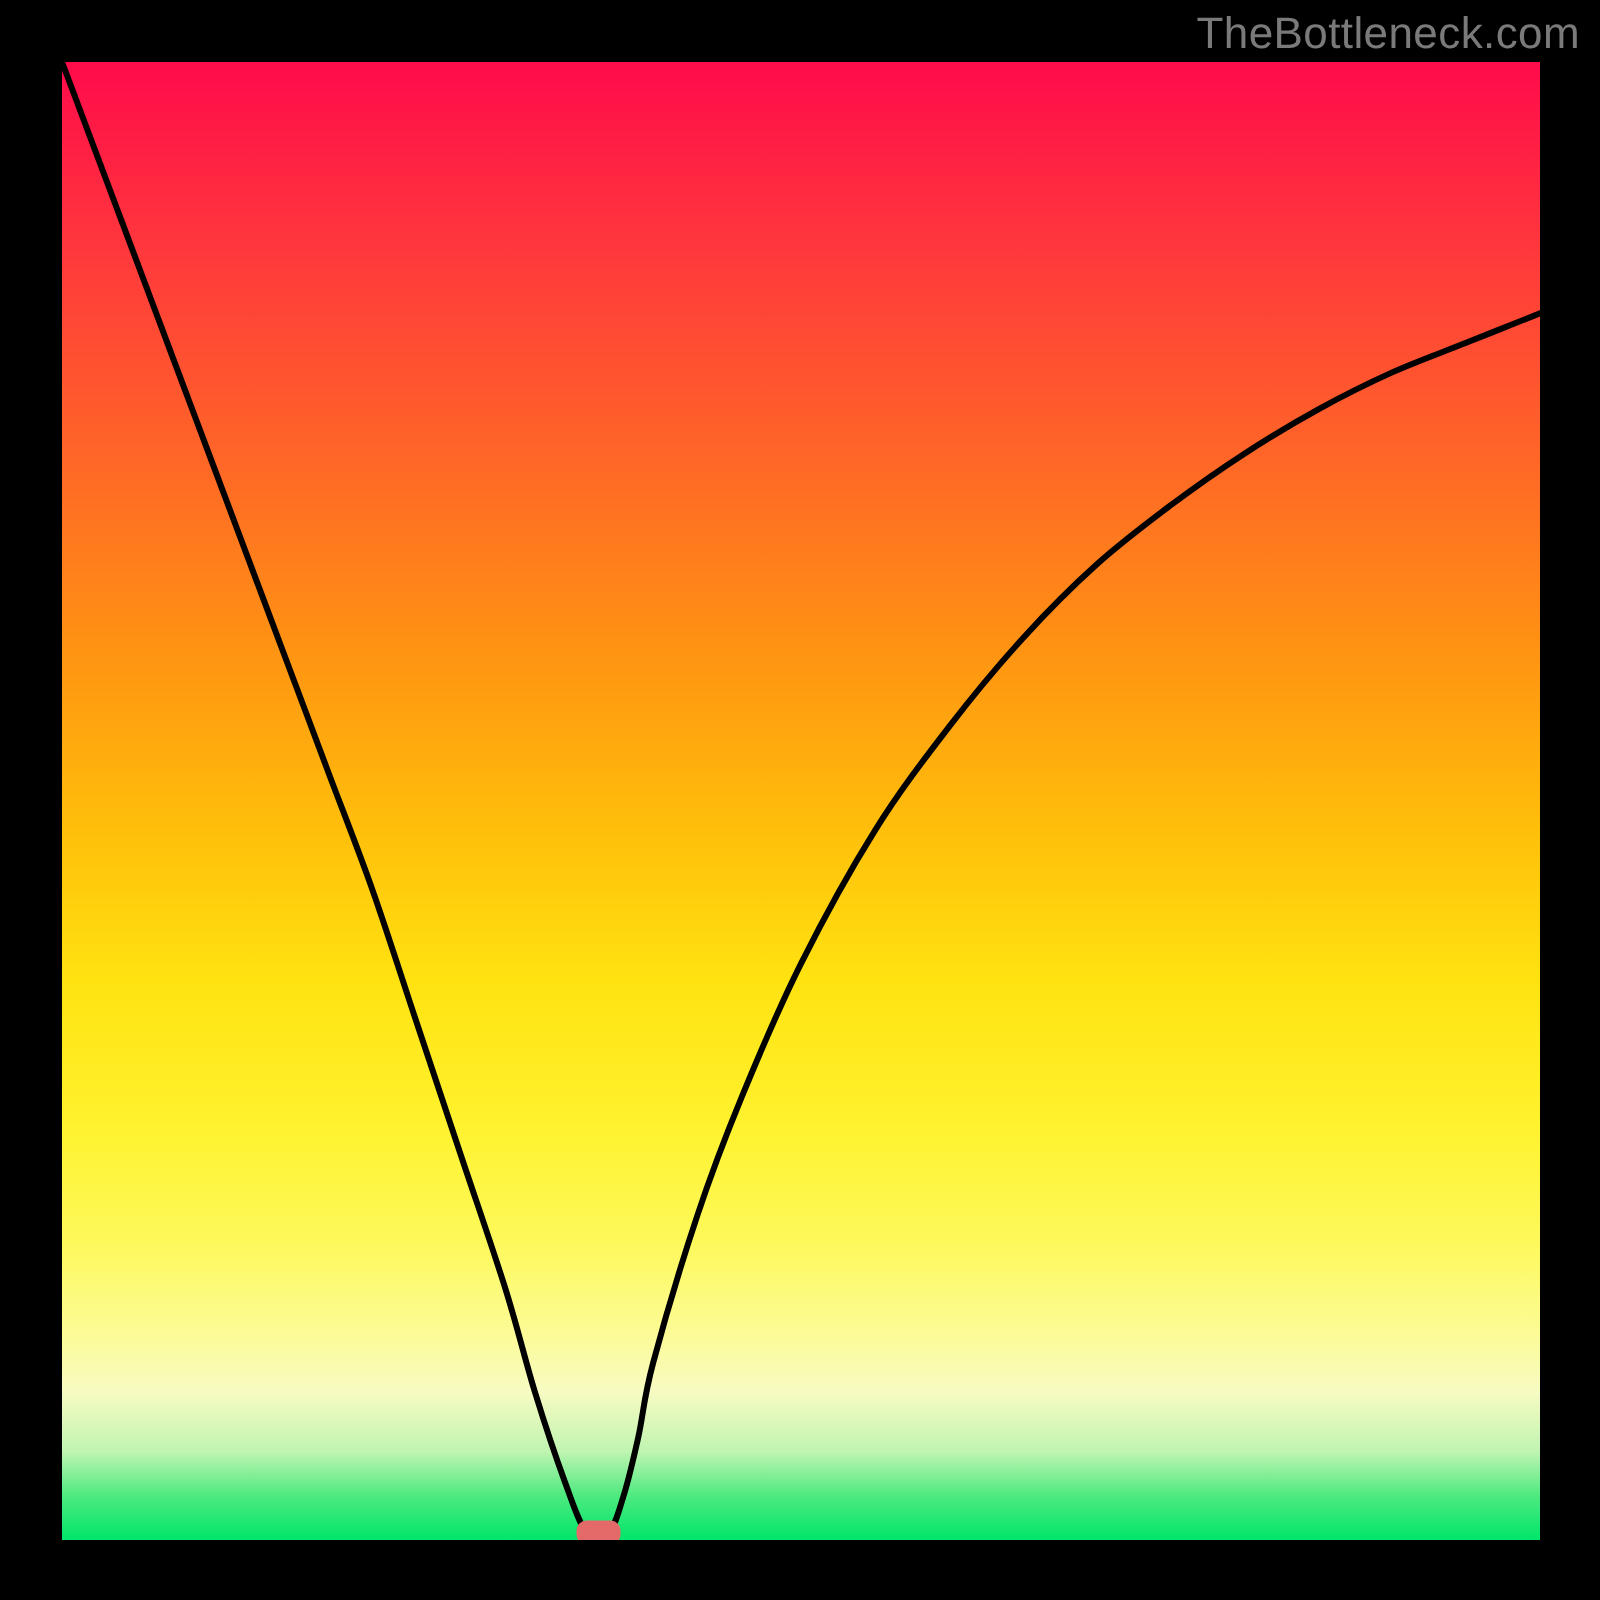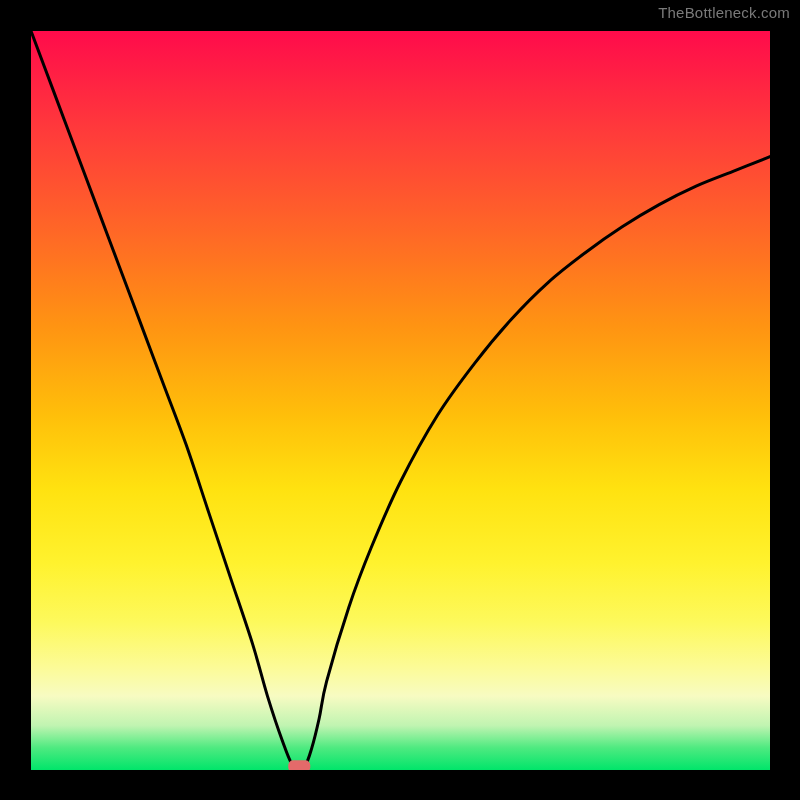--- a/index.html
+++ b/index.html
@@ -15,21 +15,21 @@
     width: 800px;
     height: 800px;
     background: #000;
   }
   .watermark {
     position: absolute;
     top: 4px;
     right: 10px;
     color: #7a7a7a;
     font-family: Arial, Helvetica, sans-serif;
-    font-size: 15px;
+    font-size: 22px;
     font-weight: 500;
     letter-spacing: 0.2px;
     z-index: 4;
   }
   .plot-bg {
     position: absolute;
     left: 31px;
     top: 31px;
     width: 739px;
     height: 739px;

